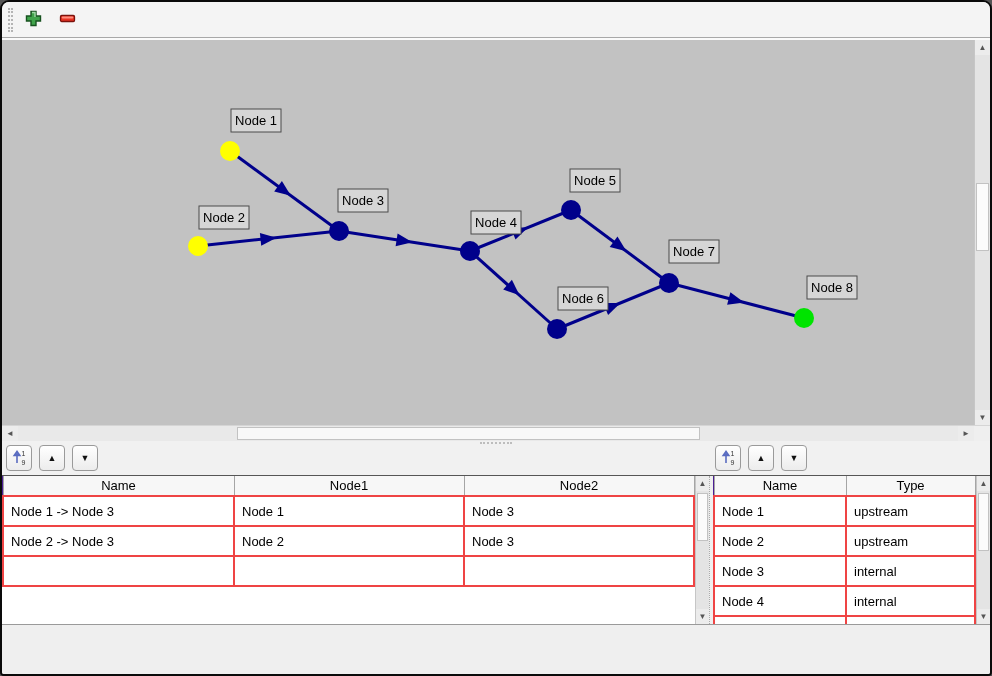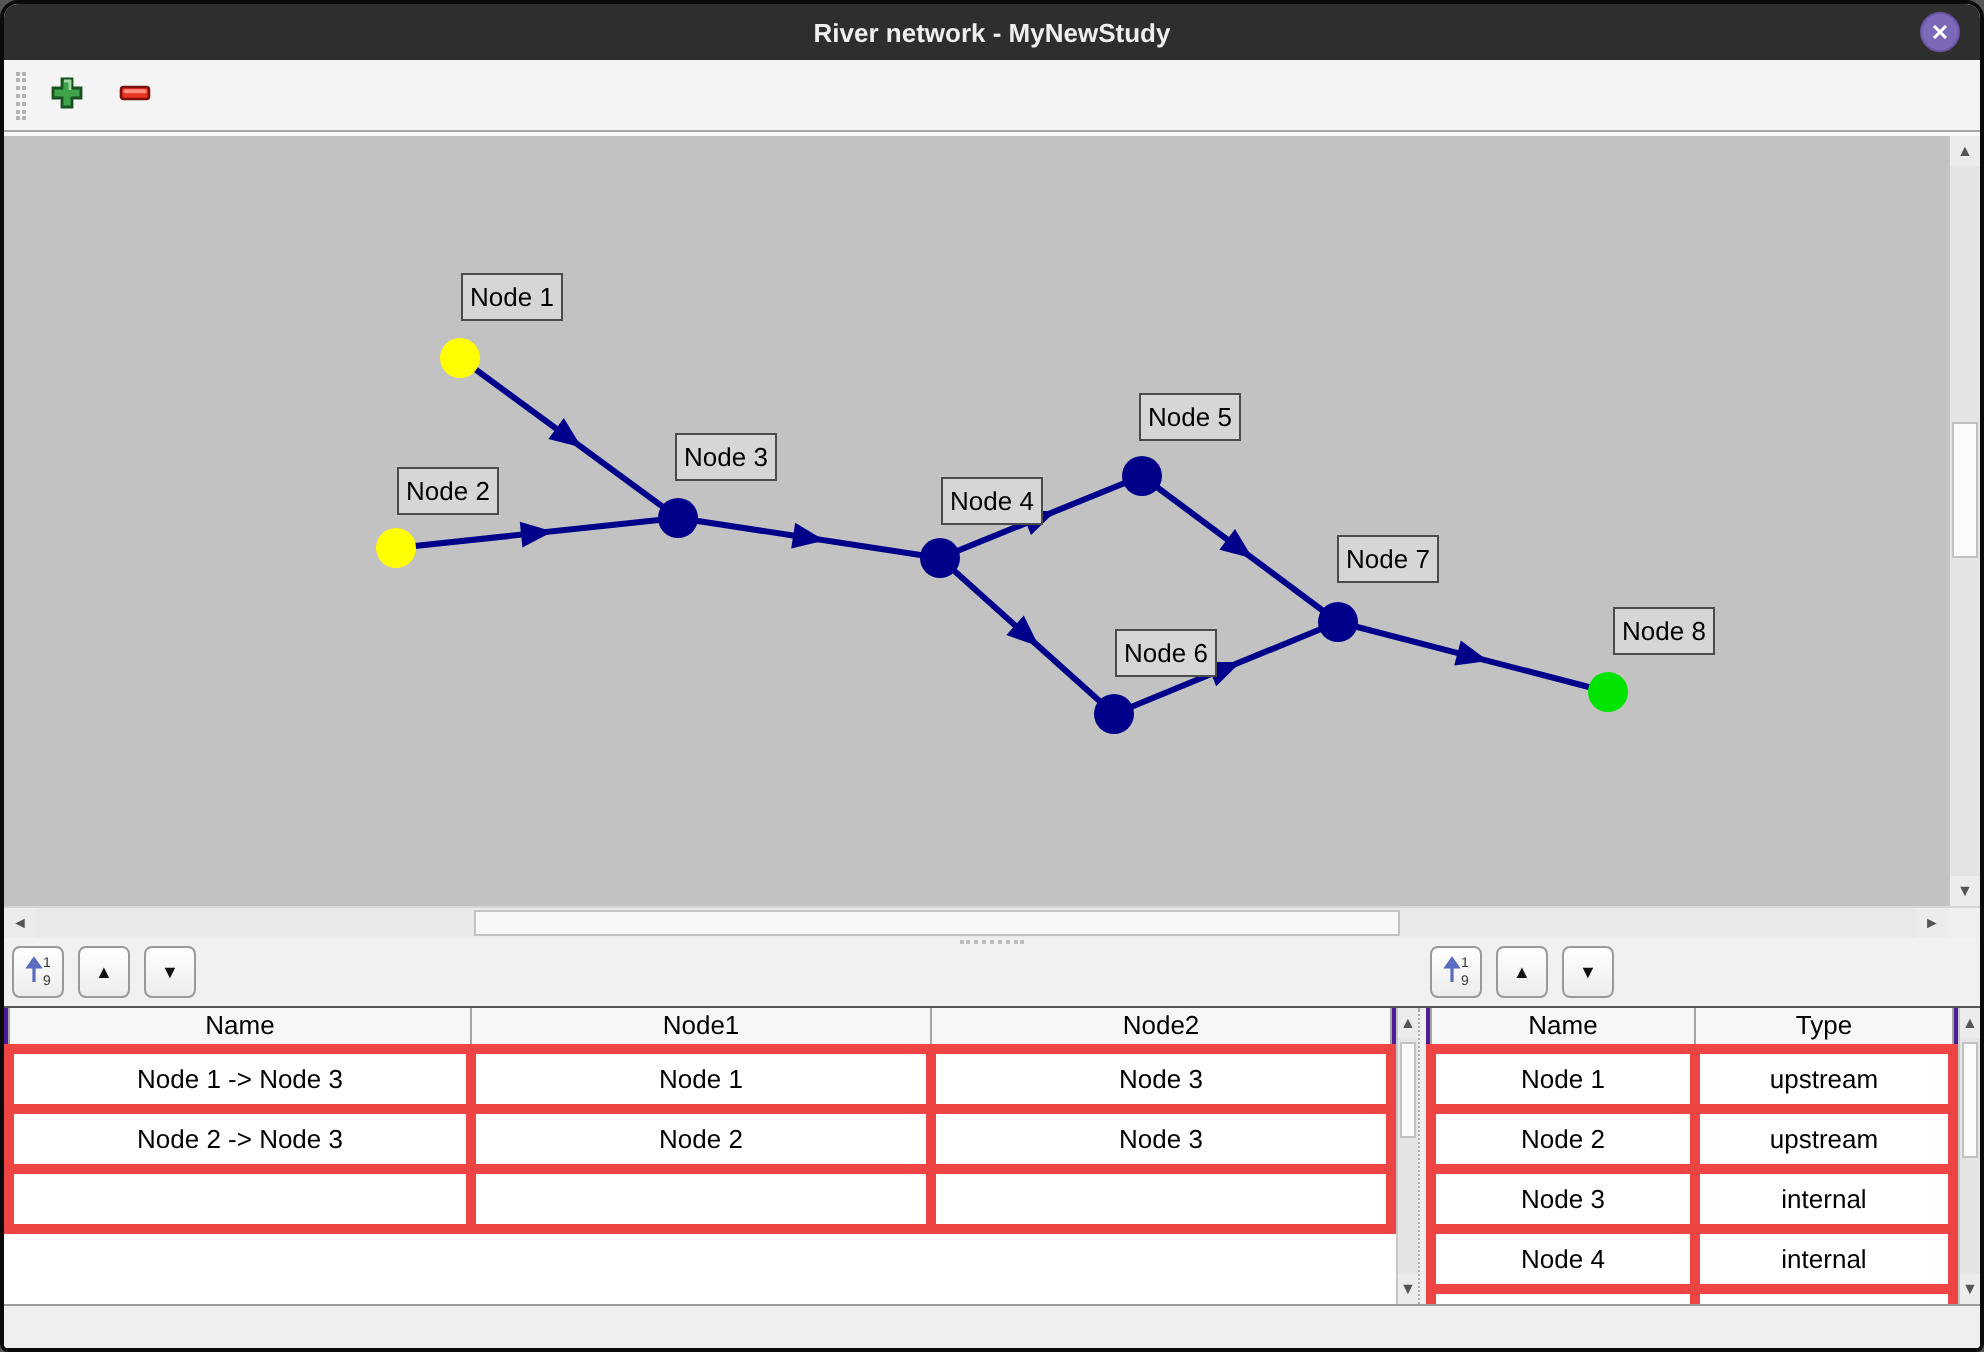--- a/index.html
+++ b/index.html
@@ -48,44 +48,38 @@
             justify-content:center; font-size:9px; color:#111; cursor:pointer; }
   
   .tables-row { height:149px; display:flex; border-top:1px solid #565656; overflow:hidden; flex:0 0 auto; }
   .panel { display:flex; overflow:hidden; background:#fff; }
   .panel.left { width:707px; } .panel.right { flex:1; }
   .v-splitter { width:4px; background:#efefef; border-left:1px dotted #aaa; }
   table { border-collapse:collapse; table-layout:fixed; align-self:flex-start; background:#4c1d95; }
   .panel.left table { width:691px; } .panel.right table { width:261px; }
   th { height:20px; font-weight:normal; background:#f7f7f7; border:1px solid #a5a5a5;
        border-top:none; text-align:center; overflow:hidden; }
-  td { height:30px; border:5px solid #ef4444; padding:0 7px; text-align:center; background:#fff;
+  td { height:30px; border:2px solid #ef4444; padding:0 7px; text-align:left; background:#fff;
        overflow:hidden; white-space:nowrap; }
   .panel.left th:nth-child(1), .panel.left td:nth-child(1) { width:231px; }
   .panel.left th:nth-child(2), .panel.left td:nth-child(2) { width:230px; }
   .panel.left th:nth-child(3), .panel.left td:nth-child(3) { width:230px;margin-top:20px; }
   .panel.right th:nth-child(1), .panel.right td:nth-child(1) { width:132px; }
   .panel.right th:nth-child(2), .panel.right td:nth-child(2) { width:129px; }
   .tbl-scroll { width:16px; background:#e4e4e4; border-left:1px solid #c6c6c6; display:flex;
                 flex-direction:column; }
   .tbl-scroll .trough { flex:1; position:relative; }
   
   .statusbar { flex:1; background:#efefef; border-top:1px solid #9a9a9a; }
 </style>
 </head>
 <body>
 
 <div class="window">
 
-  <div class="titlebar">
-    <span>River network - MyNewStudy</span>
-    <div class="close-btn">
-      <span>✕</span>
-    </div>
-  </div>
 
   <div class="toolbar">
     <div class="drag-handle"></div>
     <button class="tool-btn">
       <span>
         <svg width="17" height="17" viewBox="0 0 17 17">
           <path d="M6 1.5 h5 v4.5 h4.5 v5 h-4.5 v4.5 h-5 v-4.5 h-4.5 v-5 h4.5 z" fill="#3fa34a" stroke="#17521f" stroke-width="1.4"></path>
           <path d="M7 2.5 h3 v4.5" fill="none" stroke="#9fd8a5" stroke-width="1.4"></path>
         </svg>
       </span>

